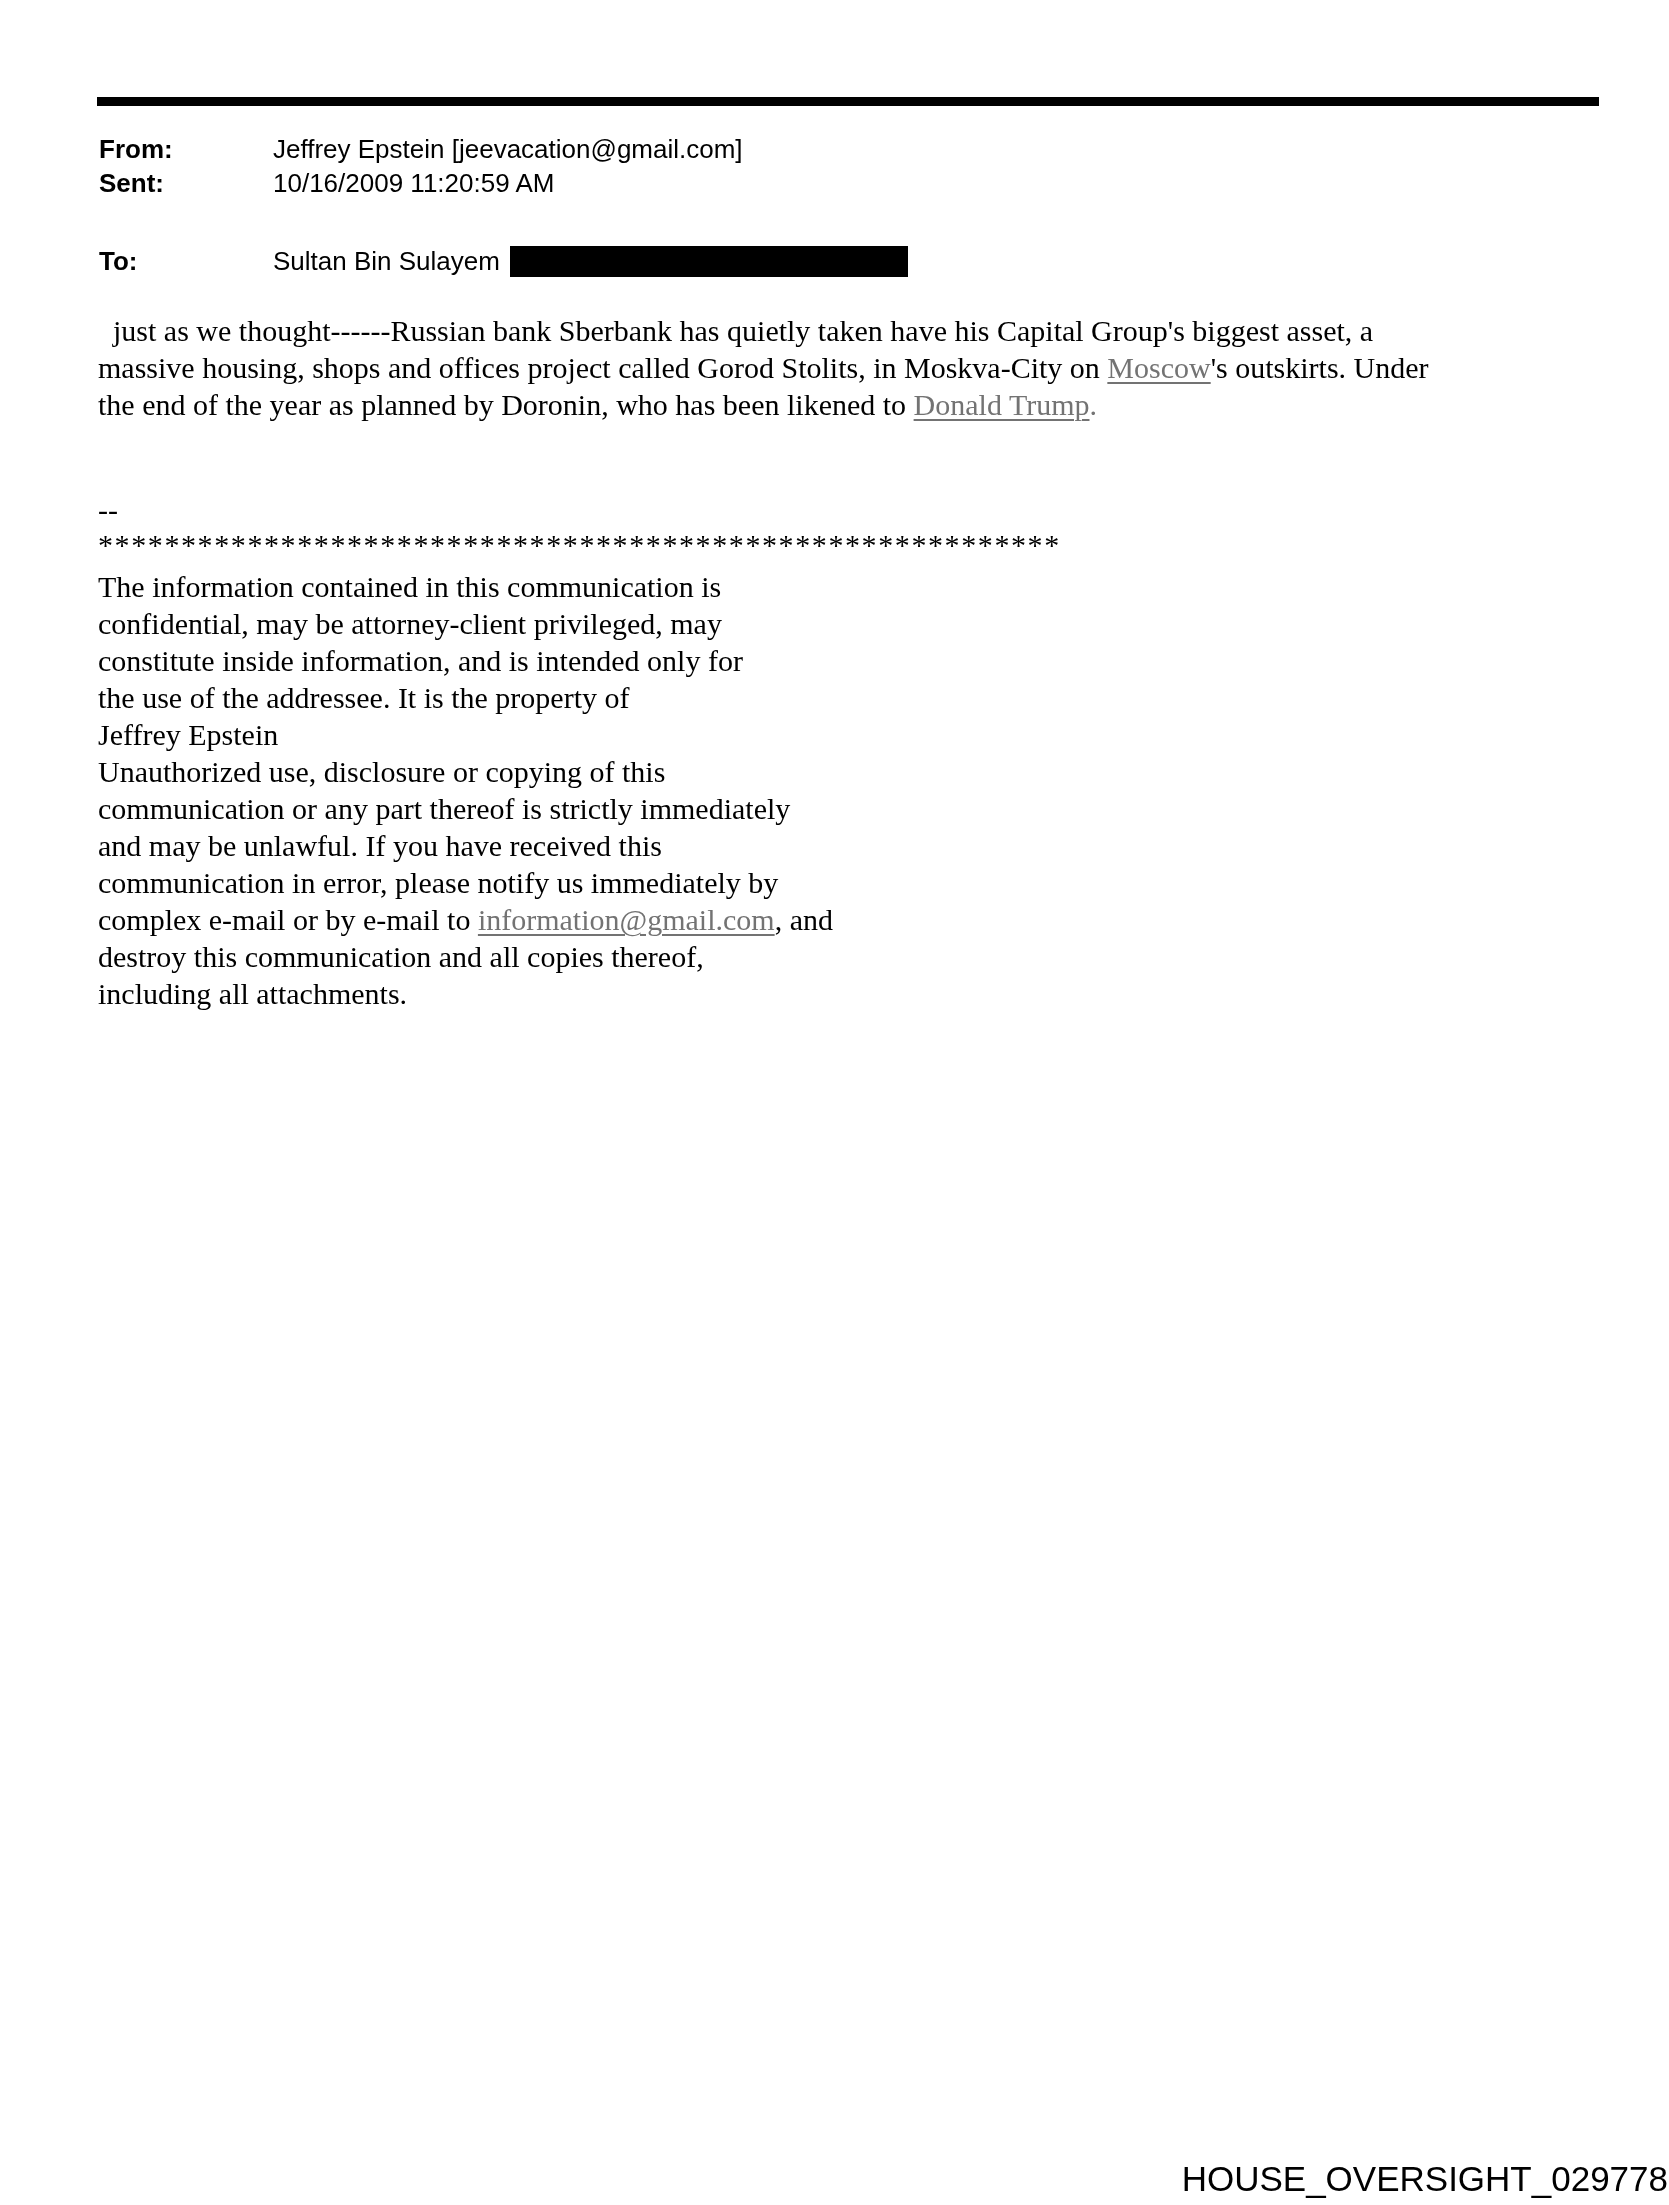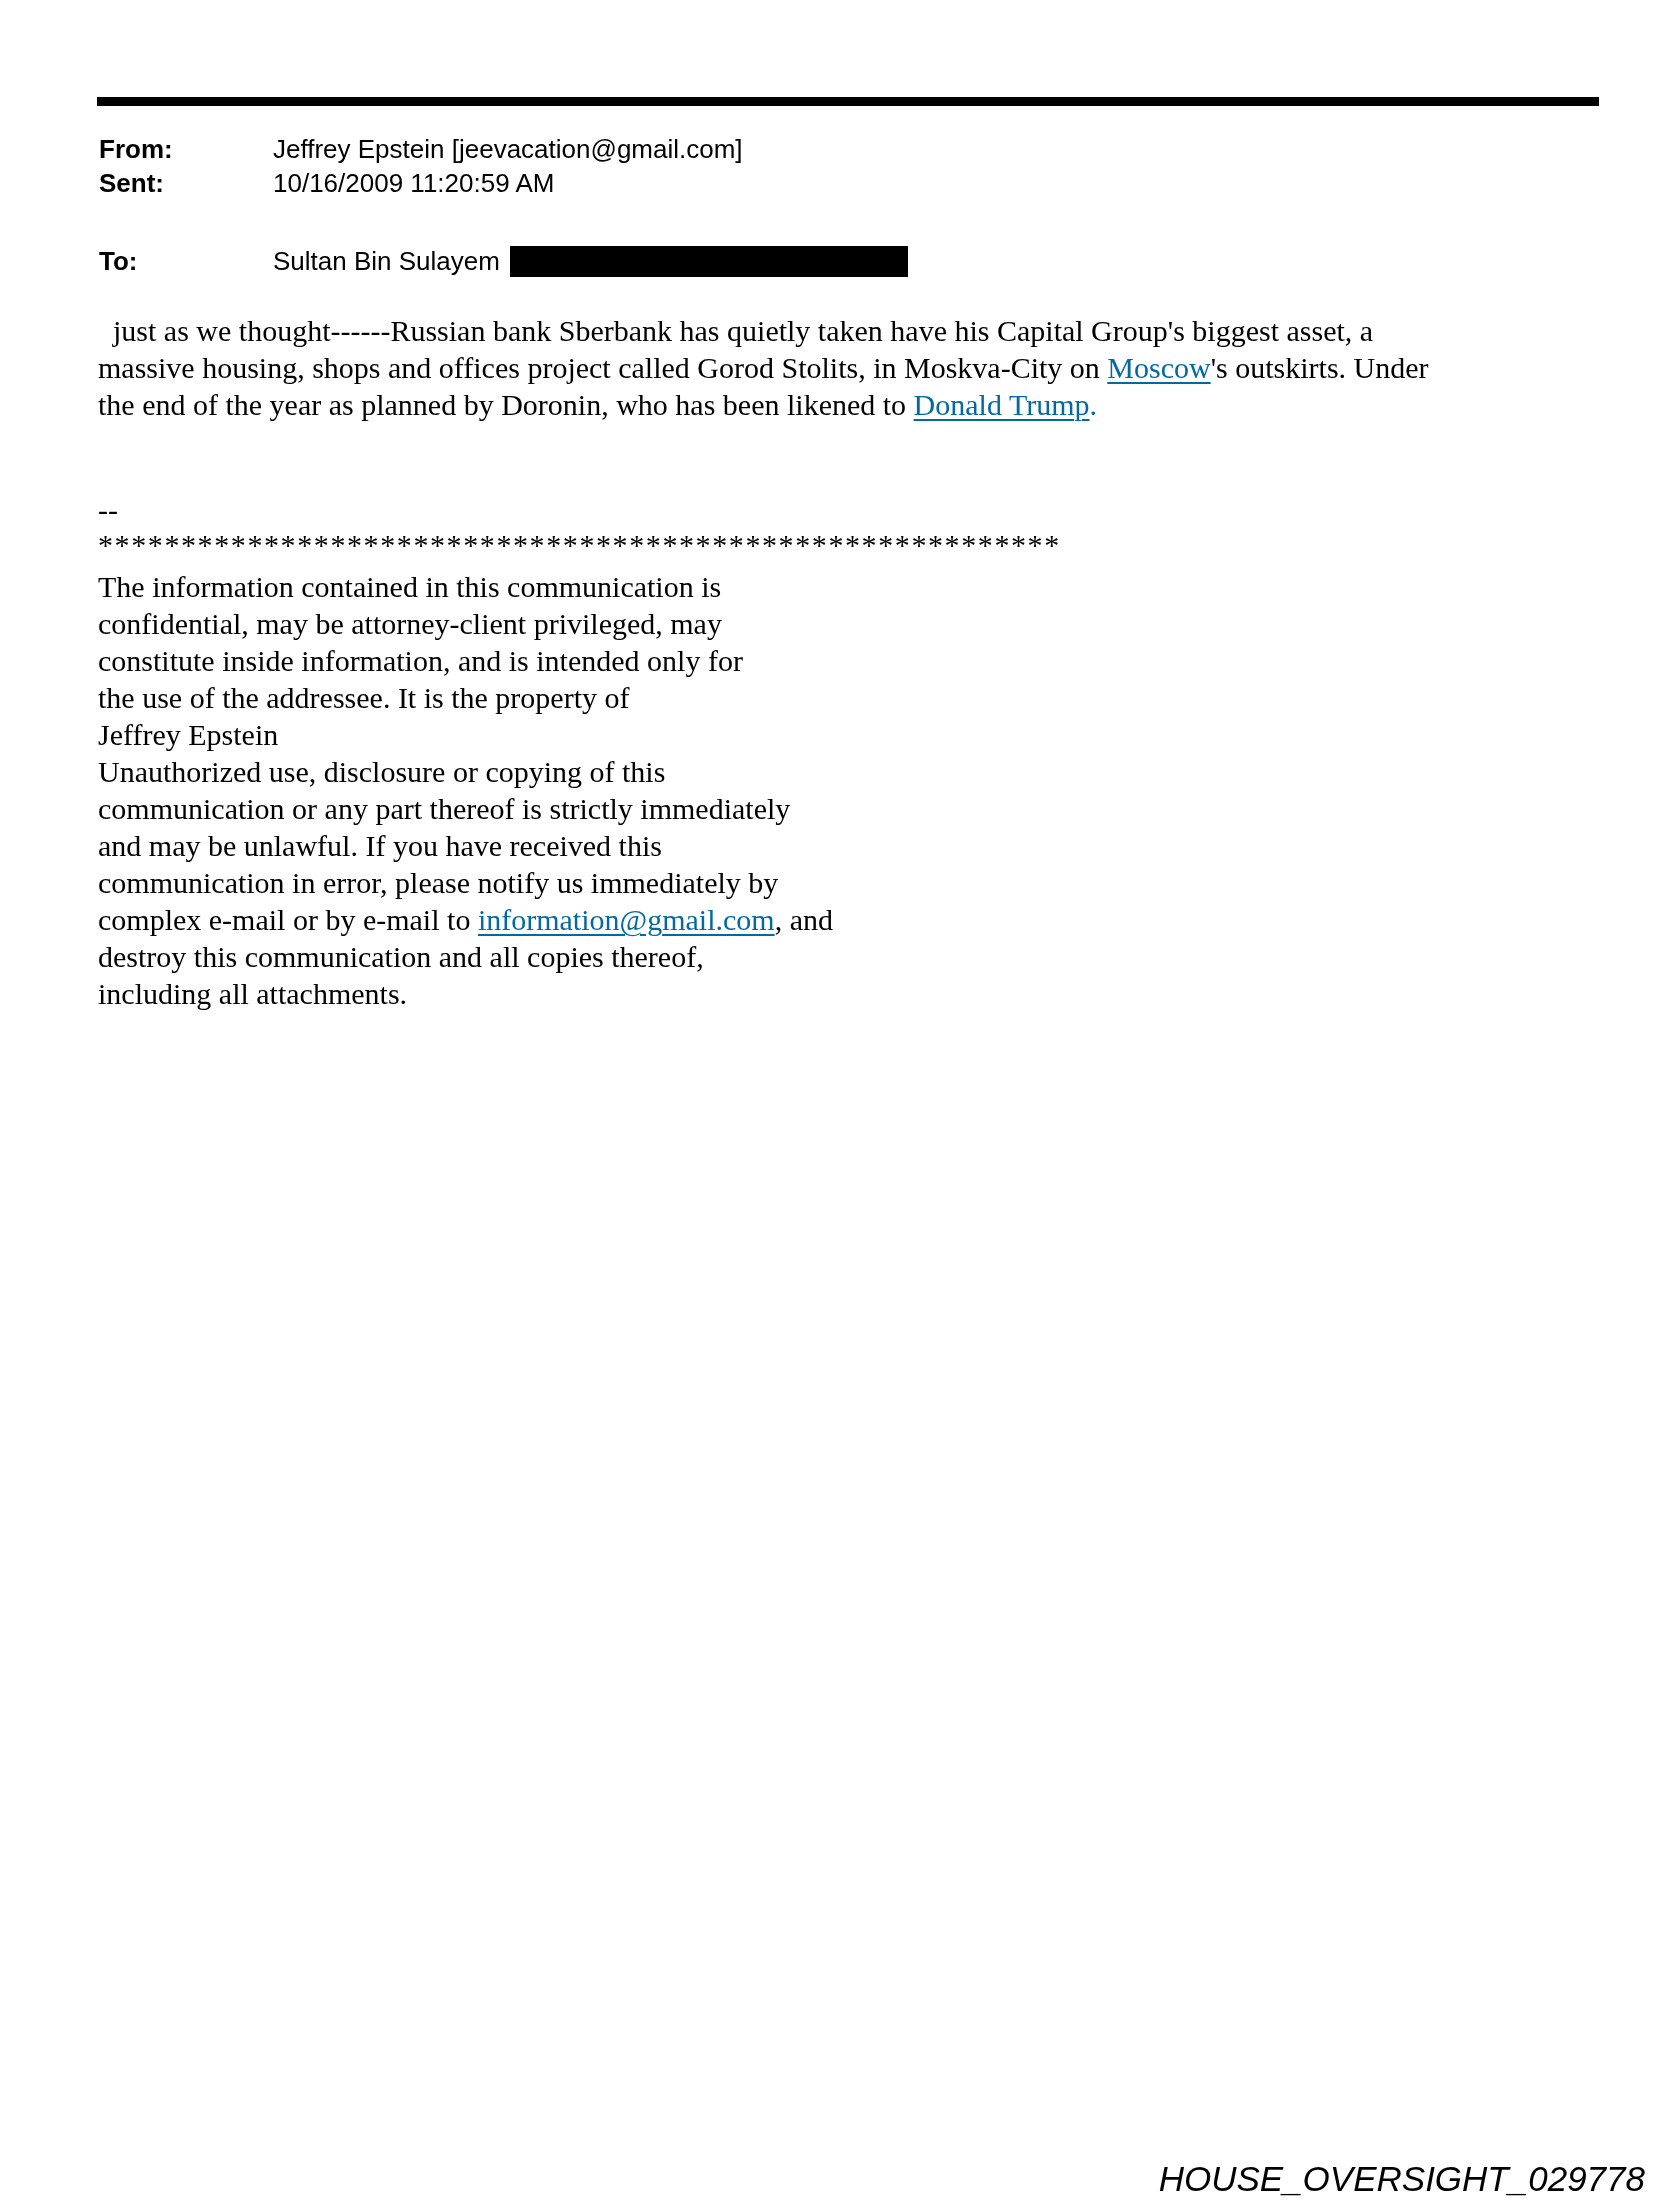--- a/index.html
+++ b/index.html
@@ -57,21 +57,21 @@
   .email-body {
     position: absolute;
     left: 98px;
     top: 312px;
     font-size: 30px;
     line-height: 37px;
   }
   .body-line { white-space: pre; }
 
   a.doc-link, span.link-period {
-    color: #0369a1;
+    color: #737373;
   }
   a.doc-link {
     text-decoration: underline;
     text-decoration-thickness: 2px;
     text-underline-offset: 3.9px;
     cursor: pointer;
   }
   span.link-period { text-decoration: none; }
 
   
@@ -98,26 +98,25 @@
     left: 98px;
     top: 568px;
     font-size: 30px;
     line-height: 37px;
   }
   .disclaimer-line { white-space: pre; }
 
   
   .bates-number {
     position: absolute;
-    right: 24px;
+    right: 1px;
     top: 2159px;
     font-family: "Liberation Sans", sans-serif;
     font-size: 35px;
     white-space: nowrap;
-    font-style: italic;
   }
 </style>
 </head>
 <body>
 
 <div class="page">
 
   <div class="top-rule"></div>
 
   <div class="email-header">

